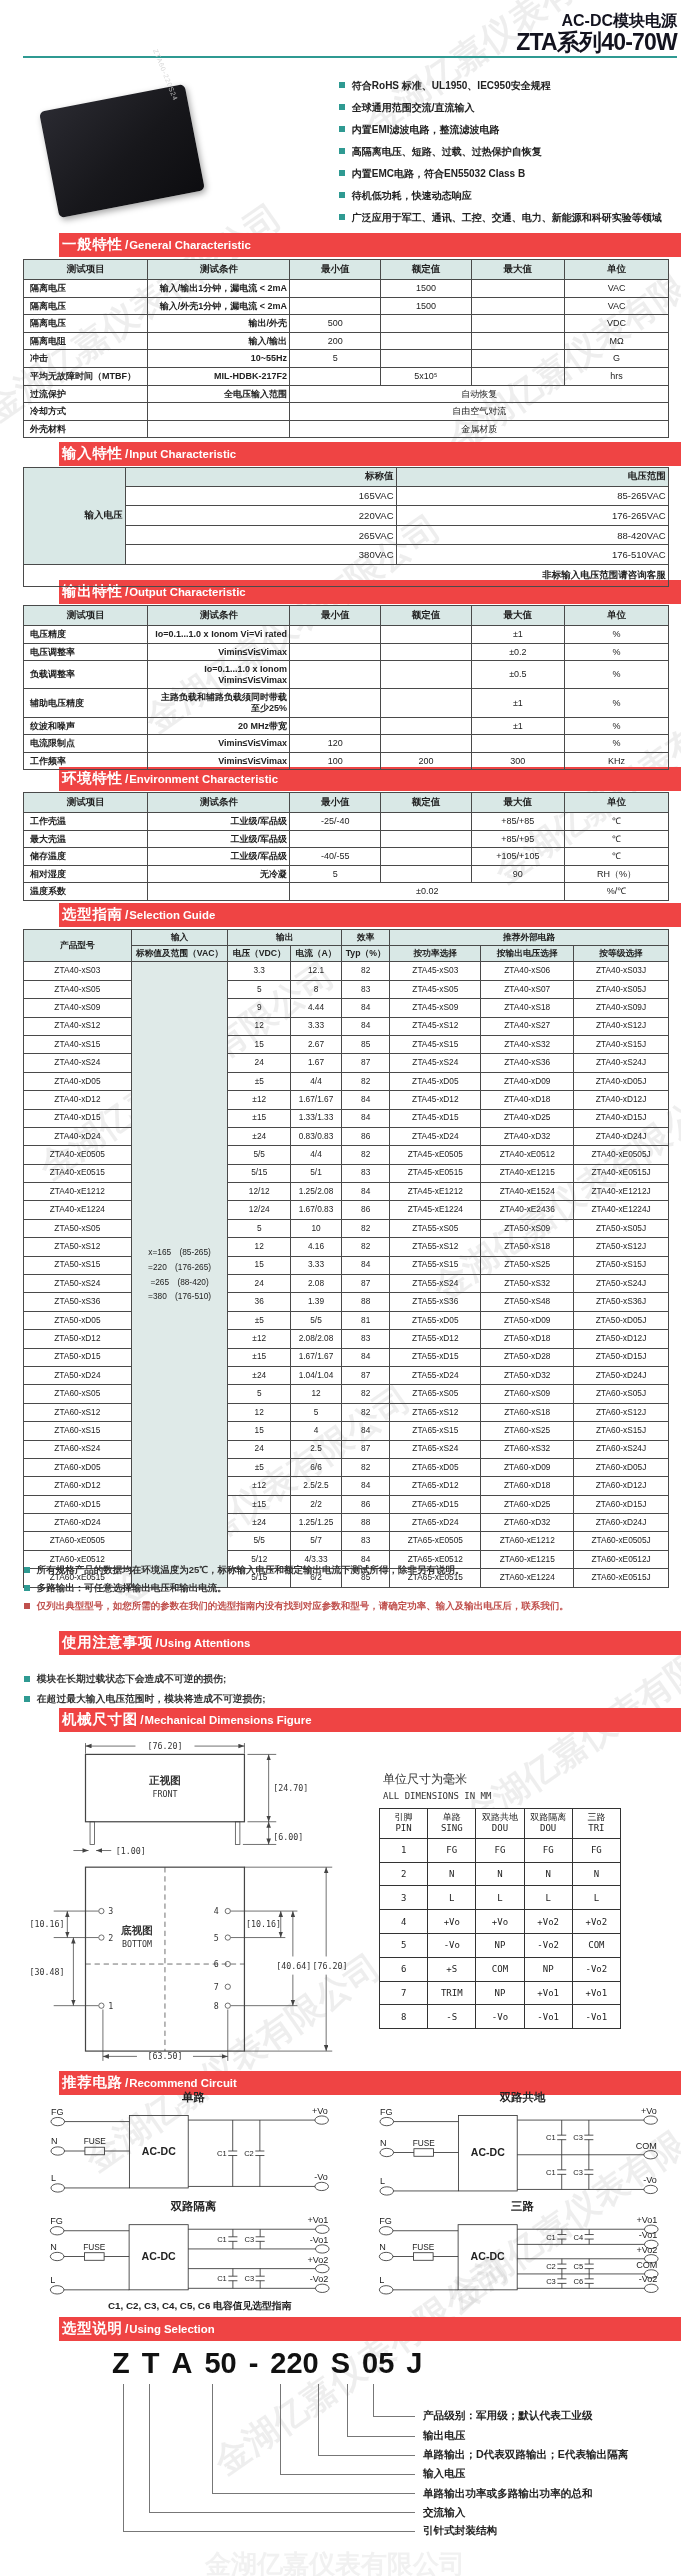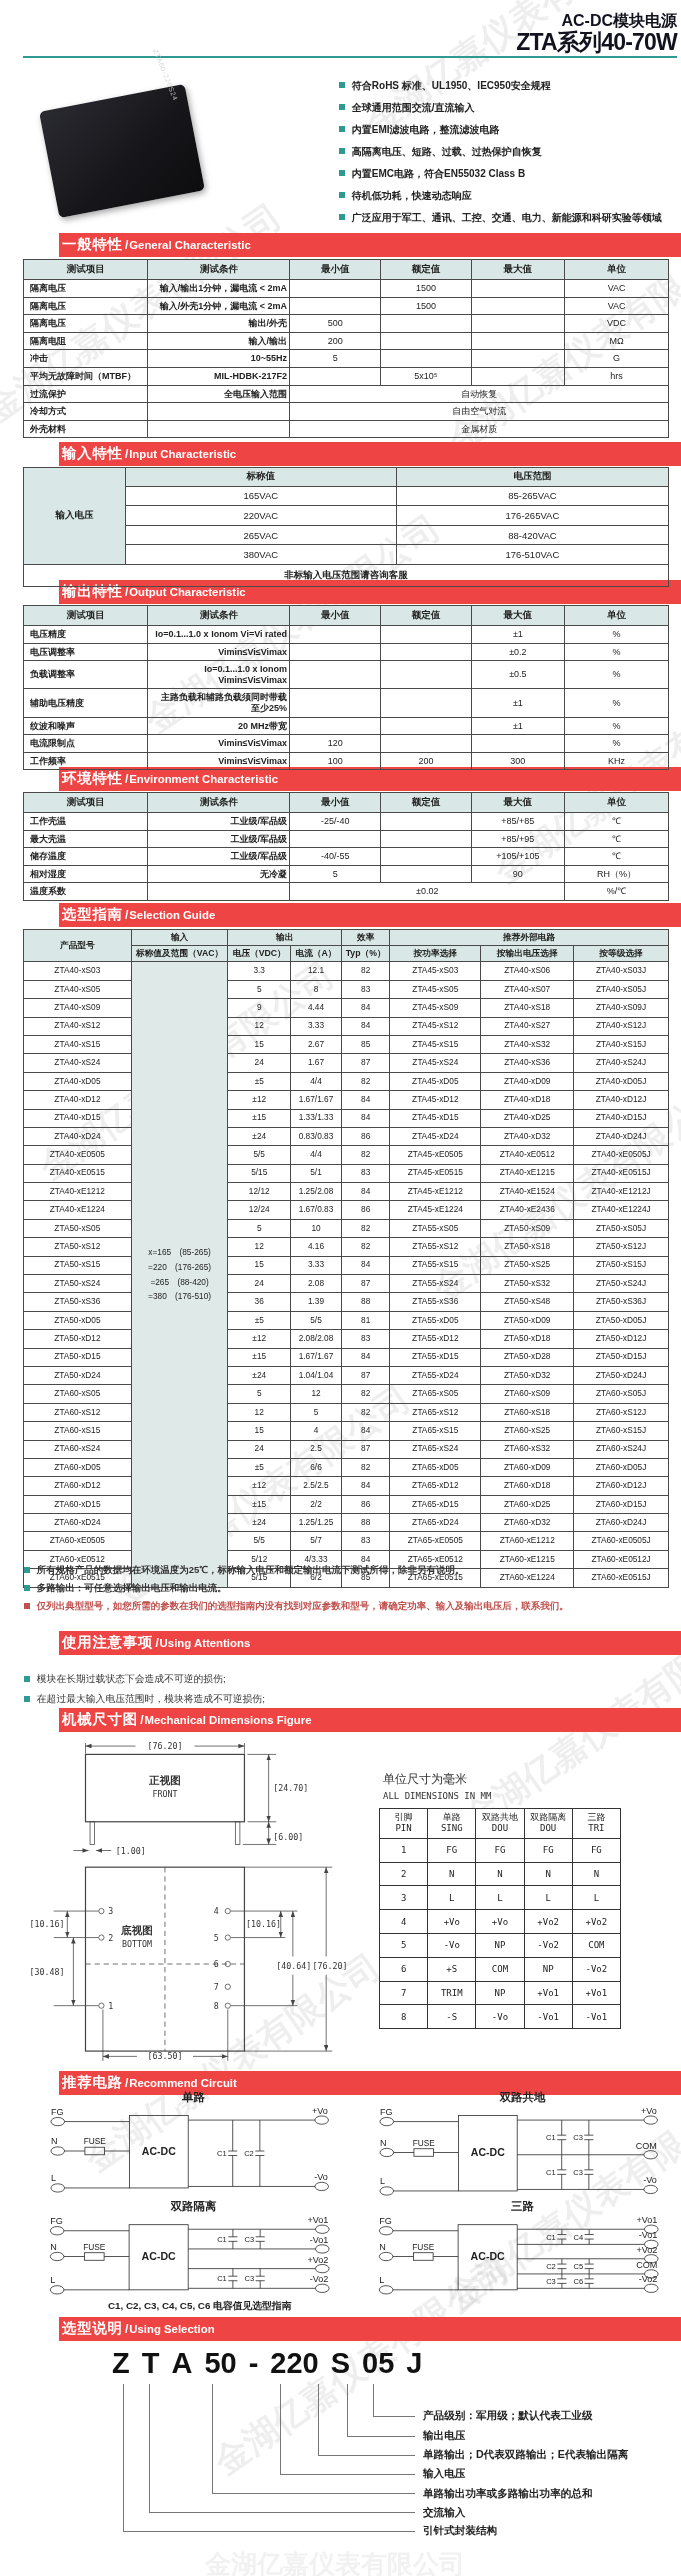--- a/index.html
+++ b/index.html
@@ -26,40 +26,40 @@
   .vlist{display:flex;flex-direction:column;}
   .li-row{display:flex;align-items:flex-start;}
   .sq{width:6px;height:6px;background:#2F9A92;margin:3px 6.8px 0 0;flex:none;}
   .feat{left:339px;top:79px;width:337px;gap:9px;}
   .feat .li-row{font-size:10px;font-weight:700;color:#222;line-height:13px;}
   .selnotes{left:24px;top:1564px;width:640px;gap:6.8px;}
   .selnotes .li-row{font-size:9.5px;font-weight:700;color:#333;line-height:11.4px;}
   .selnotes .li-row.red{color:#C0504D;}
   .selnotes .li-row.red .sq{background:#C0504D;}
   .attn{left:24px;top:1673px;width:640px;gap:8.3px;}
-  .attn .li-row{font-size:9.8px;font-weight:400;color:#333;line-height:12px;}
+  .attn .li-row{font-size:9.8px;font-weight:700;color:#333;line-height:12px;}
   
   .banner{position:absolute;left:23px;width:654px;height:23.5px;background:#ef4444;color:#fff;
       display:flex;align-items:center;padding-left:3px;box-sizing:border-box;z-index:1;margin-left:36px;}
   .banner .zh{font-size:14.4px;font-weight:700;letter-spacing:0.8px;}
   .banner .sep{font-size:12px;font-weight:700;margin:0 0.8px 0 2.3px;}
   .banner .en{font-size:11.4px;font-weight:700;}
   
   .dt{position:absolute;left:23px;width:646px;z-index:1;}
   table{border-collapse:collapse;width:100%;table-layout:fixed;background:transparent;}
   th,td{border:0.8px solid #4a4a4a;text-align:center;vertical-align:middle;overflow:hidden;}
   thead th{background:#D9E8E6;font-weight:700;margin-top:14px;}
   .t-std{font-size:9px;}
   .t-std th{padding:3px 1.5px;font-size:9.5px;}
   .t-std td{padding:3px 2.3px;line-height:10.6px;}
   .t-std td:first-child{text-align:left;padding-left:6px;font-weight:700;}
   .t-std td:nth-child(2){text-align:right;padding-left:6px;font-weight:700;}
   .t-std td[colspan]{text-align:center;font-weight:400;padding-left:2.3px;}
   .t-input{font-size:9.5px;}
-  .t-input td{padding:3.8px 2.3px;}
+  .t-input td{padding:3.8px 2.3px;text-align:right;}
   .t-input .ihead{background:#D9E8E6;font-weight:700;}
   .t-input .th{background:#D9E8E6;font-weight:700;padding:2.3px;}
   .t-input .bold-center{font-weight:700;}
   .t-sel{font-size:8.3px;}
   .t-sel th{padding:2.3px 0.8px;font-size:8.7px;line-height:10.6px;}
   .t-sel td{padding:3.8px 0.8px;line-height:9.8px;}
   .t-sel .sel-input{background:#DFEAE8;white-space:pre-line;line-height:1.8;font-size:8.3px;}
   .t-pin{font-family:"DejaVu Sans Mono",monospace;font-size:9px;}
   .t-pin th,.t-pin td{border-color:#333;}
   .t-pin thead th{background:#fff;font-weight:400;white-space:pre-line;padding:3px 0.8px;line-height:11.4px;}

